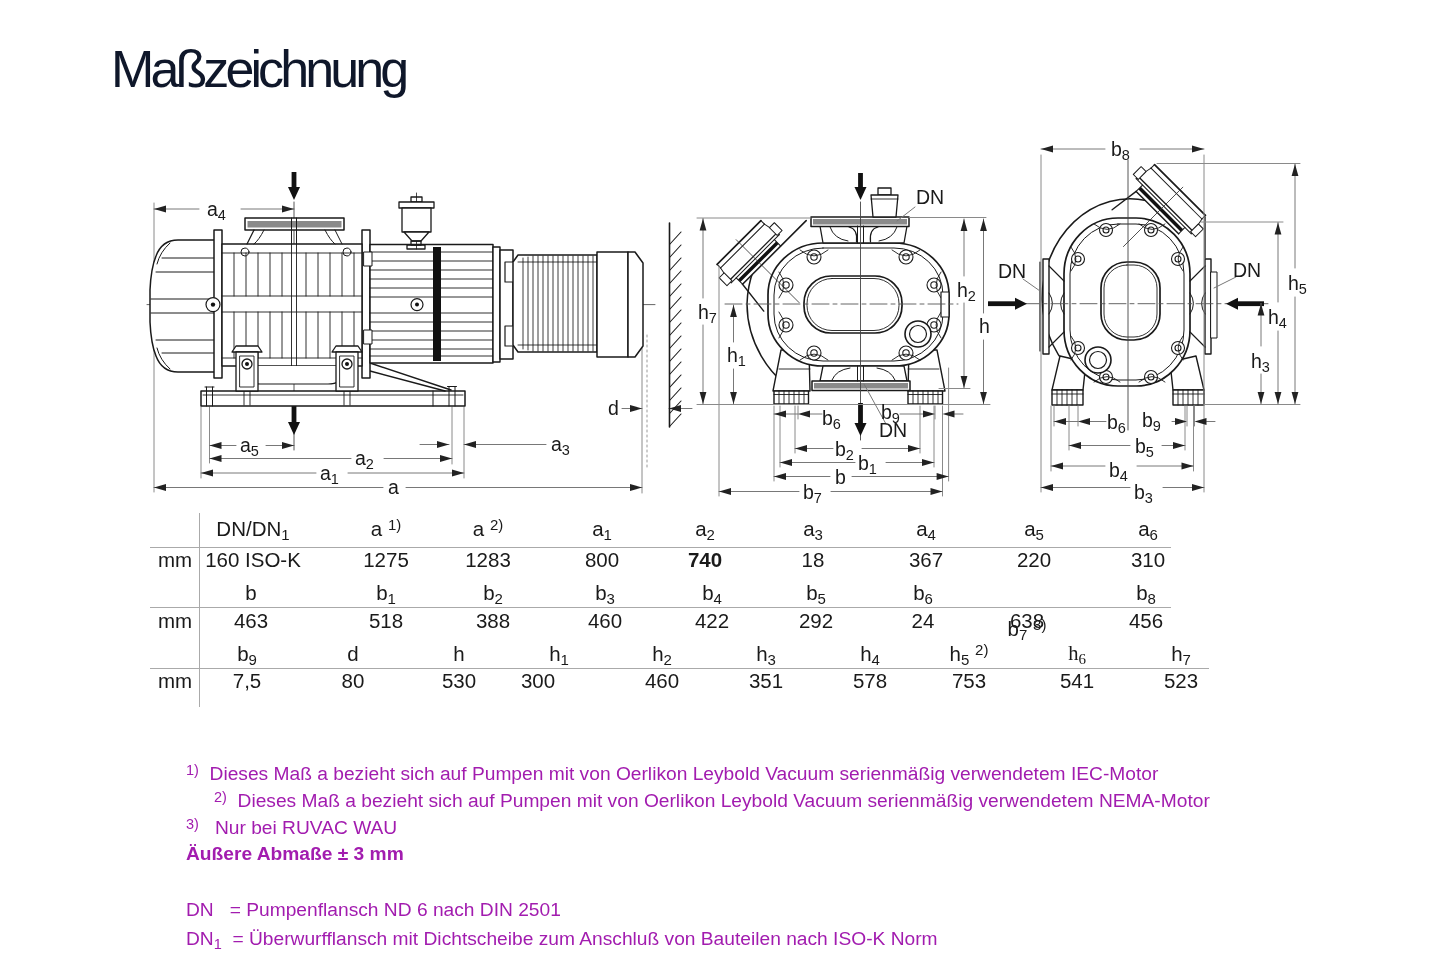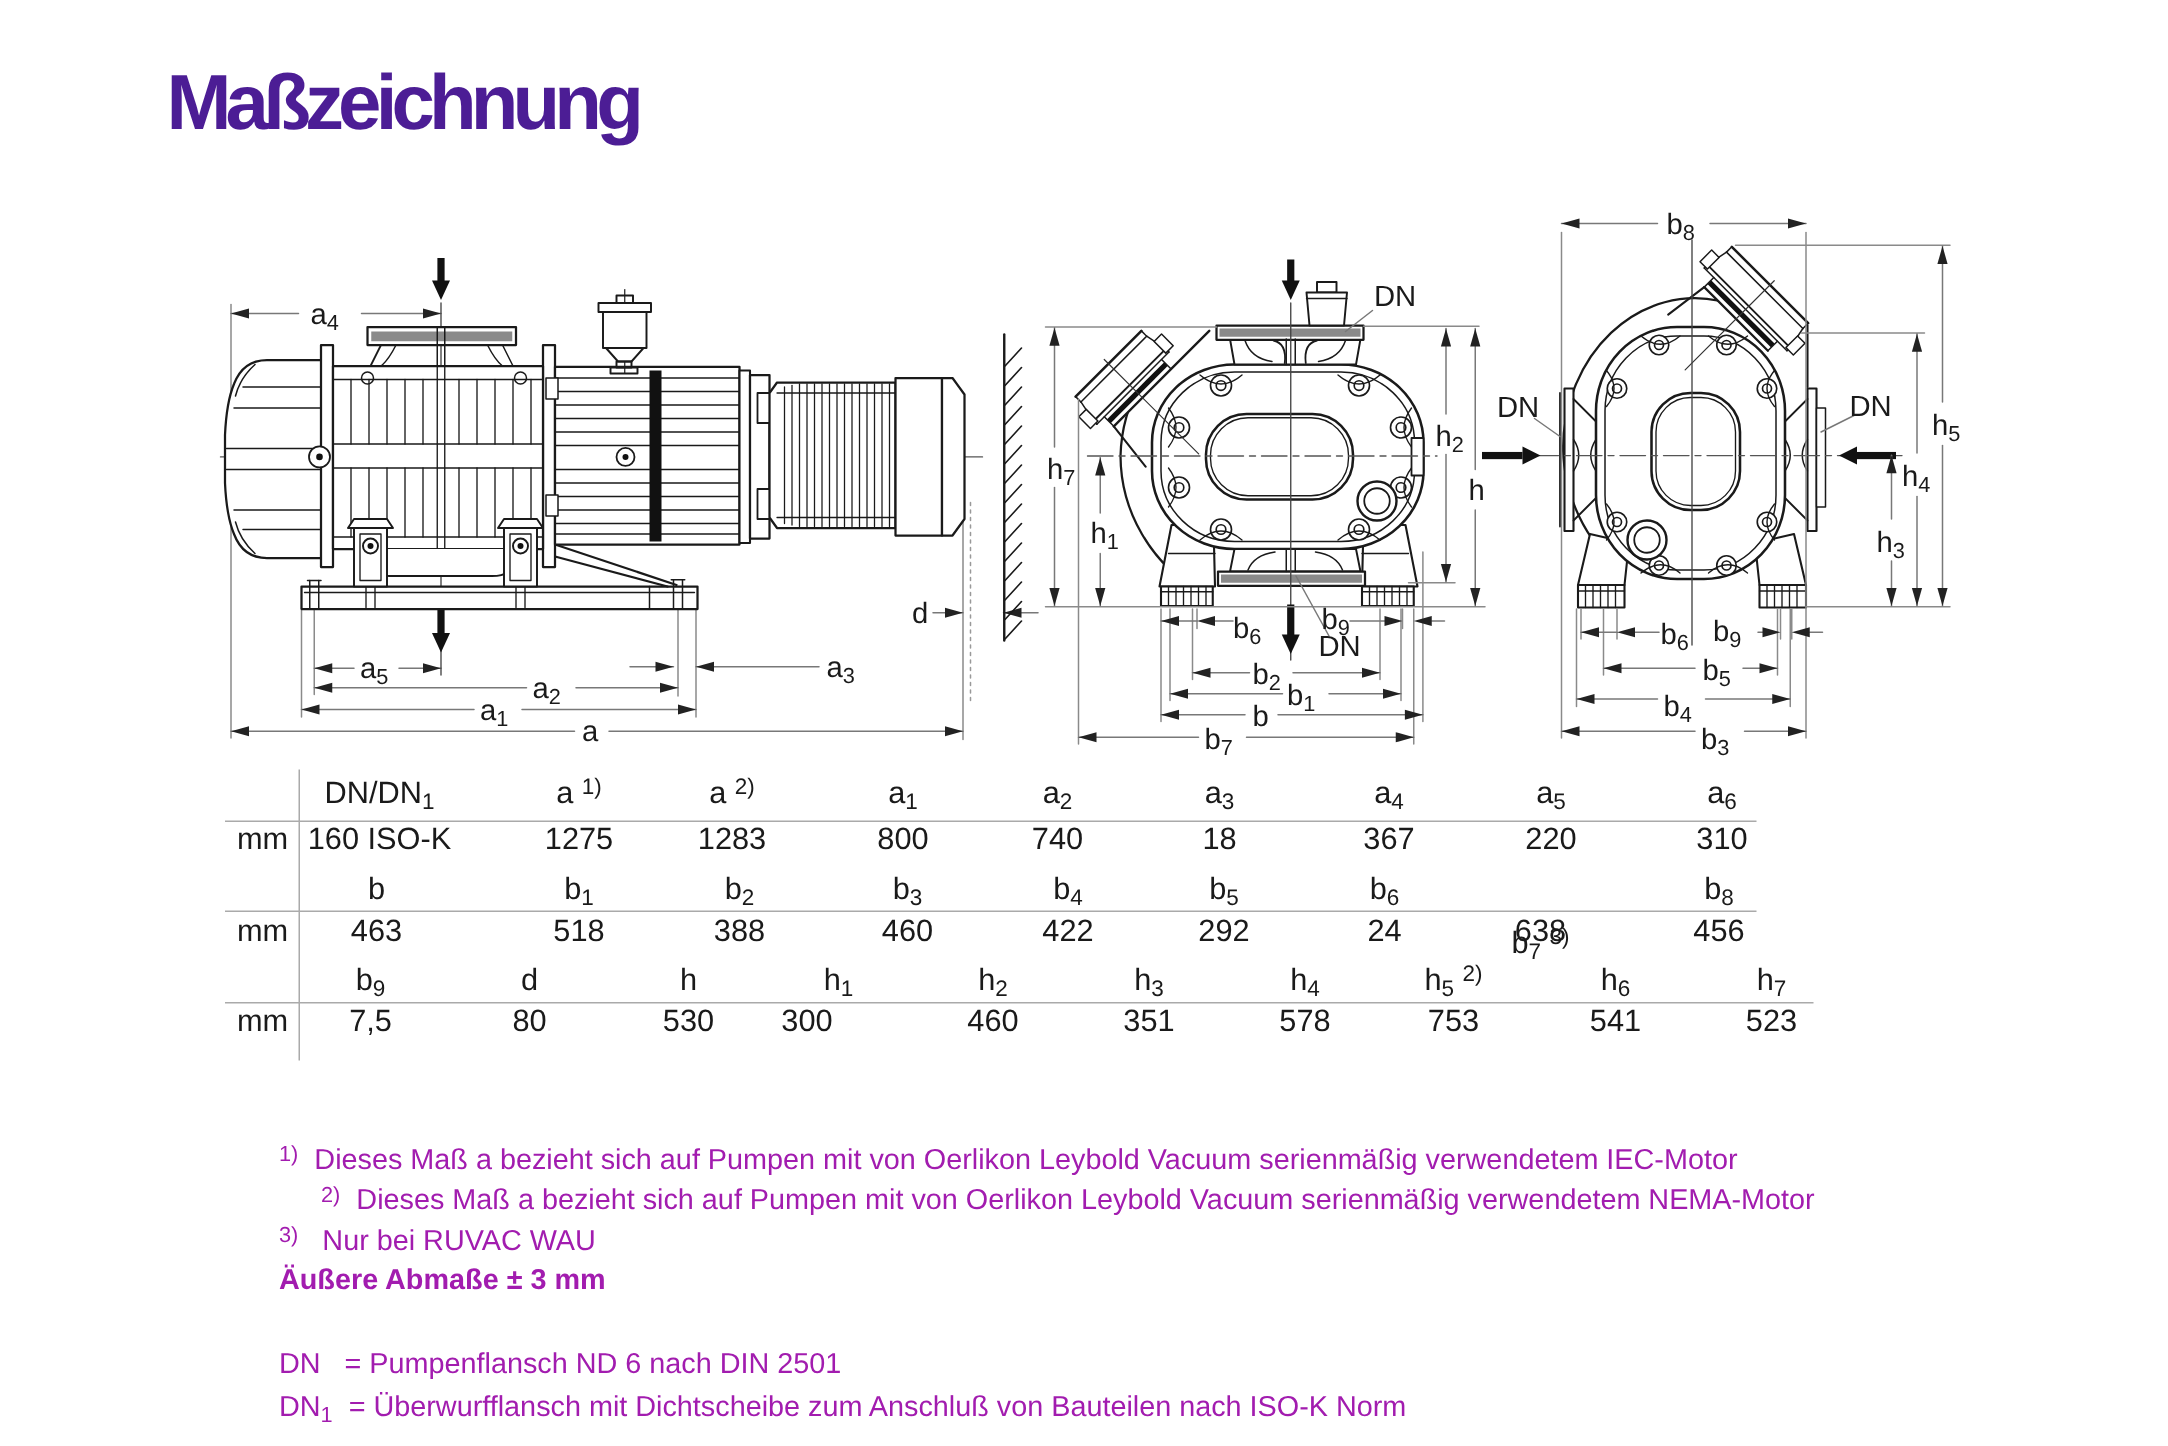--- a/index.html
+++ b/index.html
@@ -1,18 +1,18 @@
 <!DOCTYPE html>
 <html><head>
 <meta charset="utf-8">
 <style>
 html,body{margin:0;padding:0;background:#fff;}
 #page{position:relative;transform:translateZ(0);width:1445px;height:964px;background:#fff;overflow:hidden;
  font-family:"Liberation Sans",sans-serif;color:#111;}
-#title{position:absolute;left:111px;top:39px;font-size:52px;letter-spacing:-3.9px;color:#4c1d95;font-weight:bold;}
+#title{position:absolute;left:111px;top:39px;font-size:52px;letter-spacing:-3.9px;color:#0f172a;}
 .c{position:absolute;transform:translateX(-50%);white-space:nowrap;font-size:20.5px;color:#1a1a1a;}
 .hl{position:absolute;height:1px;background:#aaa;}
 .vl{position:absolute;width:1px;background:#aaa;}
 sub.t{font-size:15px;vertical-align:-4px;line-height:0;}
 sup.t{font-size:15px;vertical-align:6px;line-height:0;}
 .fn{position:absolute;font-size:19.2px;color:#a21caf;will-change:transform;}
 .fn sup{font-size:14.5px;vertical-align:5px;}
 </style>
 </head>
 <body>
@@ -29,21 +29,21 @@
 <span class="c" style="left:813px;top:517px;">a<sub class="t">3</sub></span>
 <span class="c" style="left:926px;top:517px;">a<sub class="t">4</sub></span>
 <span class="c" style="left:1034px;top:517px;">a<sub class="t">5</sub></span>
 <span class="c" style="left:1148px;top:517px;">a<sub class="t">6</sub></span>
 <div class="hl" style="left:150px;top:547px;width:1021px;"></div>
 <span class="c" style="left:175px;top:548px;">mm</span>
 <span class="c" style="left:253px;top:548px;">160 ISO-K</span>
 <span class="c" style="left:386px;top:548px;">1275</span>
 <span class="c" style="left:488px;top:548px;">1283</span>
 <span class="c" style="left:602px;top:548px;">800</span>
-<span class="c" style="left:705px;top:548px;">740</span>
+<span class="c" style="left:705px;top:548px;font-weight:bold;">740</span>
 <span class="c" style="left:813px;top:548px;">18</span>
 <span class="c" style="left:926px;top:548px;">367</span>
 <span class="c" style="left:1034px;top:548px;">220</span>
 <span class="c" style="left:1148px;top:548px;">310</span>
 
 <span class="c" style="left:251px;top:580.5px;">b</span>
 <span class="c" style="left:386px;top:580.5px;">b<sub class="t">1</sub></span>
 <span class="c" style="left:493px;top:580.5px;">b<sub class="t">2</sub></span>
 <span class="c" style="left:605px;top:580.5px;">b<sub class="t">3</sub></span>
 <span class="c" style="left:712px;top:580.5px;">b<sub class="t">4</sub></span>
@@ -64,21 +64,21 @@
 <span class="c" style="left:1146px;top:609px;">456</span>
 
 <span class="c" style="left:247px;top:642px;">b<sub class="t">9</sub></span>
 <span class="c" style="left:353px;top:642px;">d</span>
 <span class="c" style="left:459px;top:642px;">h</span>
 <span class="c" style="left:559px;top:642px;">h<sub class="t">1</sub></span>
 <span class="c" style="left:662px;top:642px;">h<sub class="t">2</sub></span>
 <span class="c" style="left:766px;top:642px;">h<sub class="t">3</sub></span>
 <span class="c" style="left:870px;top:642px;">h<sub class="t">4</sub></span>
 <span class="c" style="left:969px;top:642px;">h<sub class="t">5</sub> <sup class="t">2)</sup></span>
-<span class="c" style="left:1077px;top:642px;">h<sub class="t">6</sub></span>
+<span class="c" style="left:1077px;top:642px;font-family:Liberation Serif, serif;">h<sub class="t">6</sub></span>
 <span class="c" style="left:1181px;top:642px;">h<sub class="t">7</sub></span>
 <div class="hl" style="left:150px;top:667.5px;width:1059px;"></div>
 <span class="c" style="left:175px;top:668.5px;">mm</span>
 <span class="c" style="left:247px;top:668.5px;">7,5</span>
 <span class="c" style="left:353px;top:668.5px;">80</span>
 <span class="c" style="left:459px;top:668.5px;">530</span>
 <span class="c" style="left:538px;top:668.5px;">300</span>
 <span class="c" style="left:662px;top:668.5px;">460</span>
 <span class="c" style="left:766px;top:668.5px;">351</span>
 <span class="c" style="left:870px;top:668.5px;">578</span>

